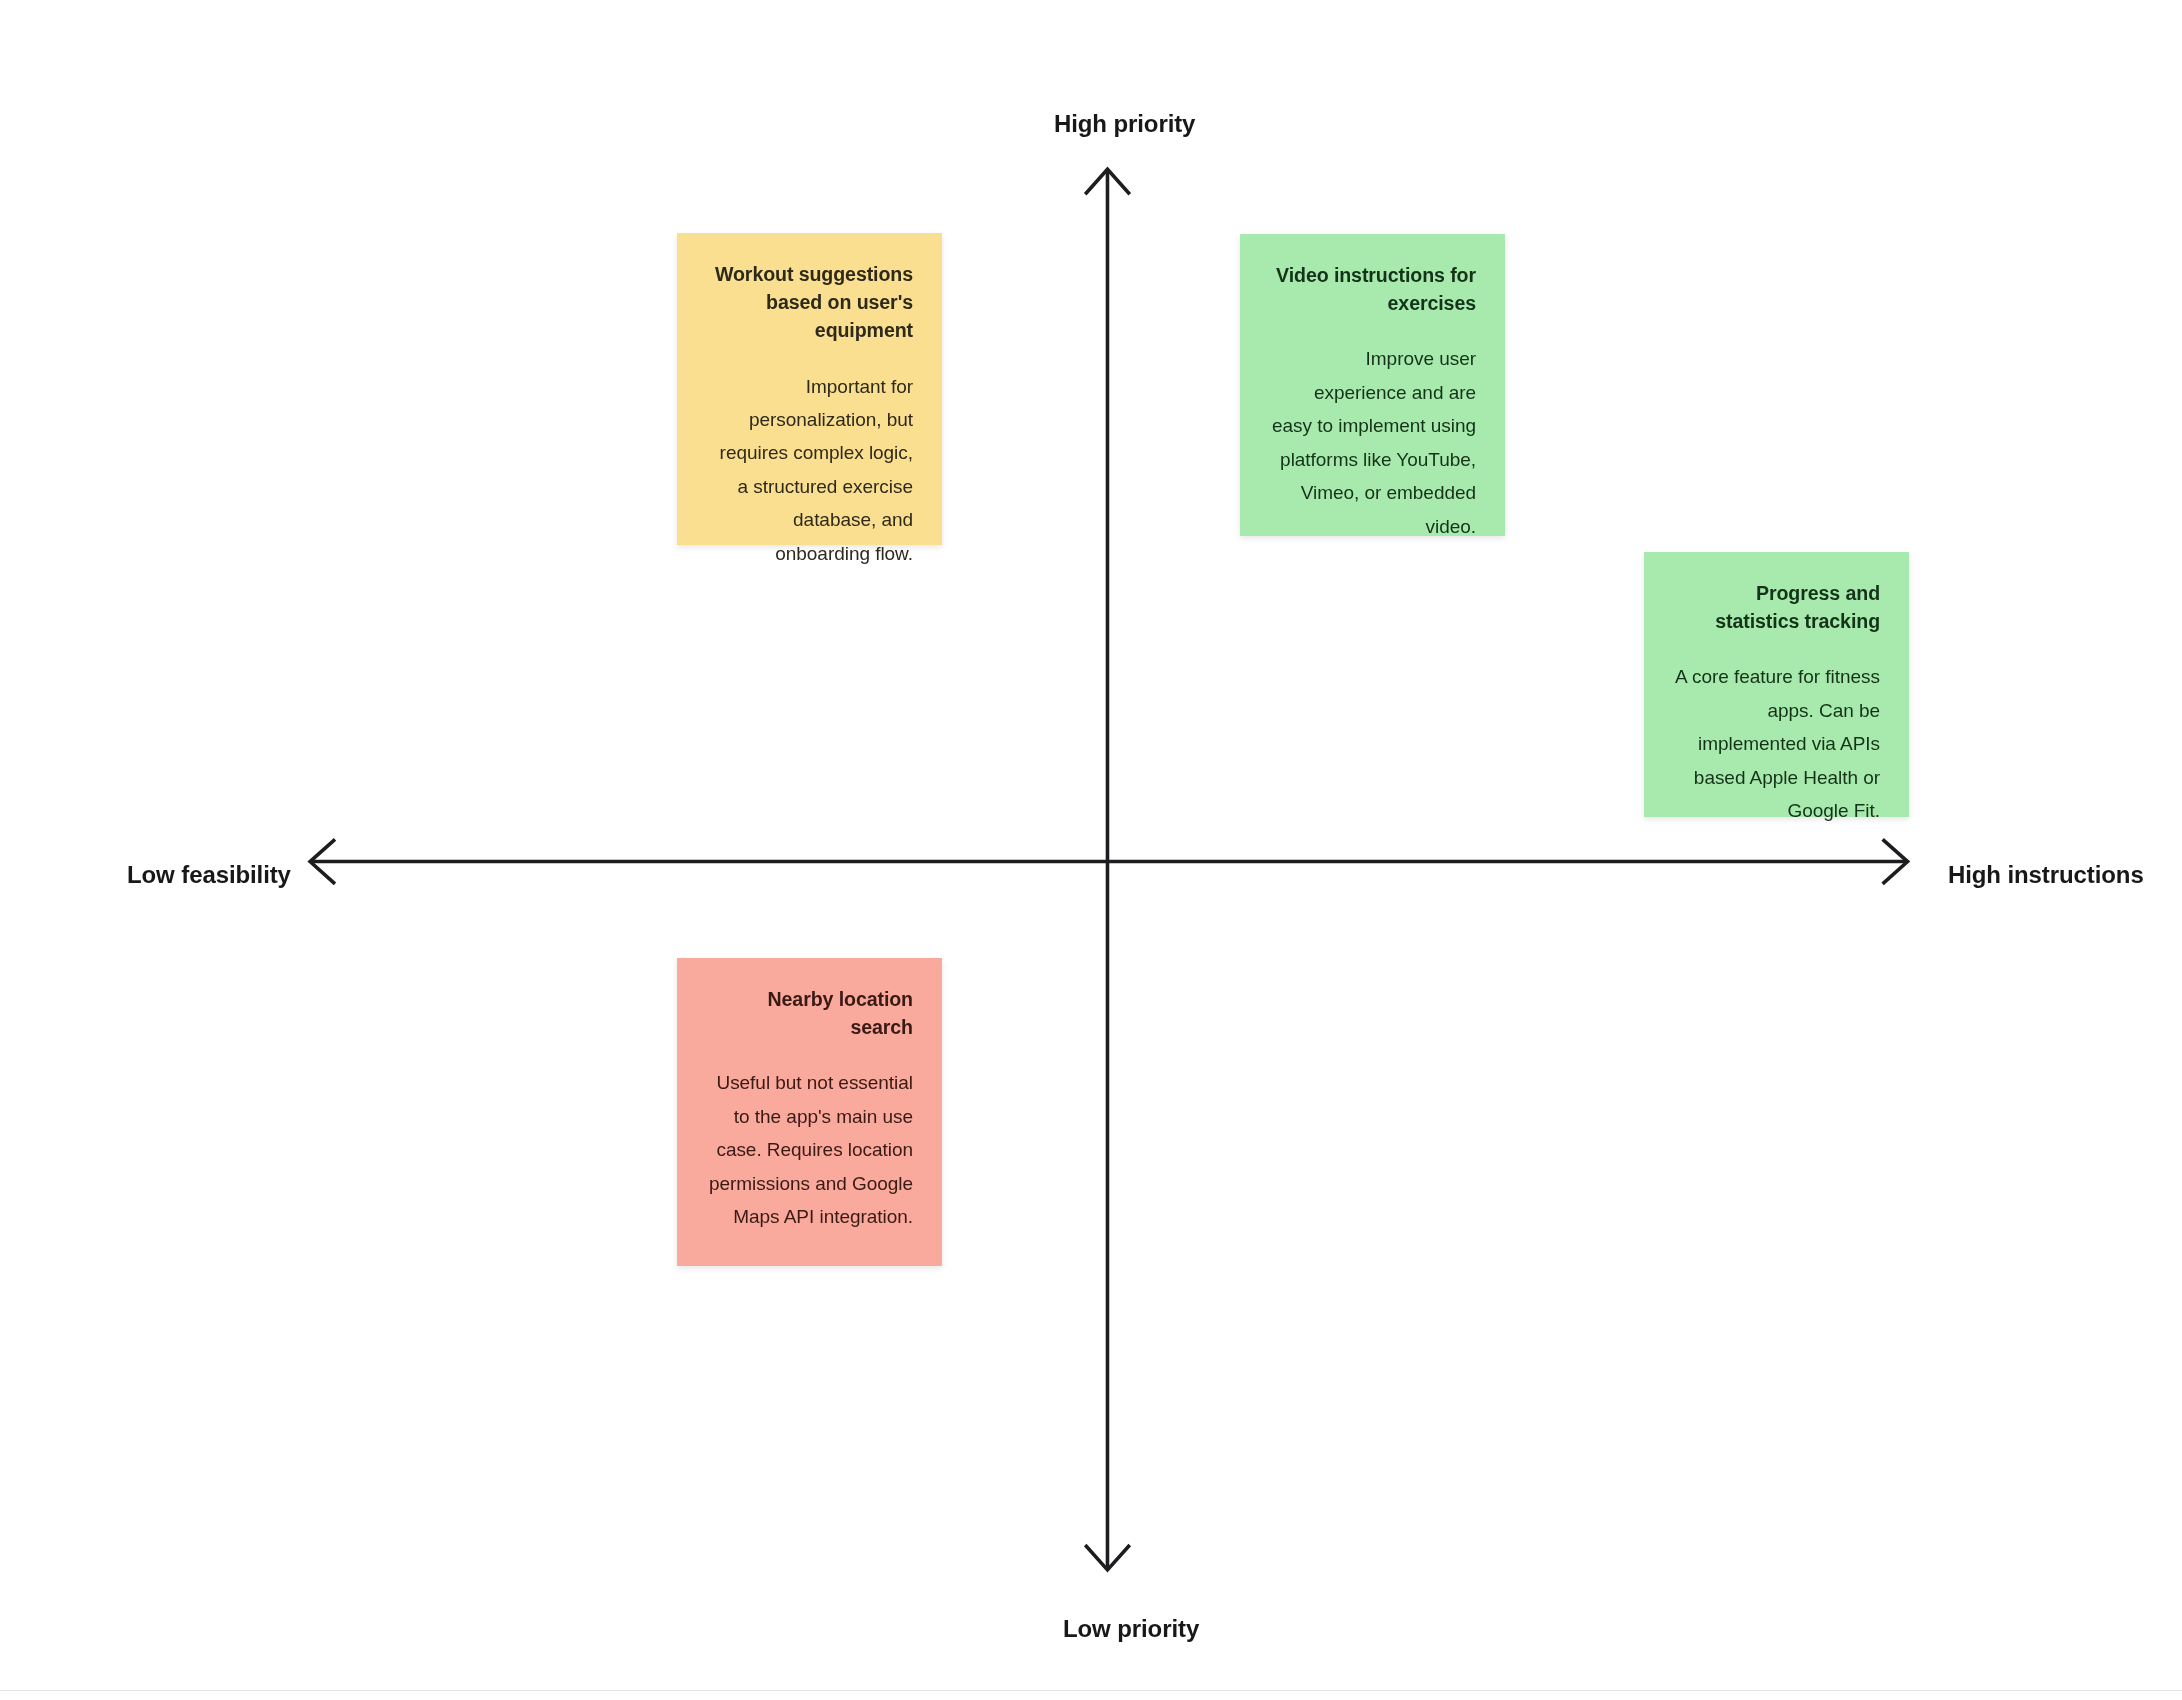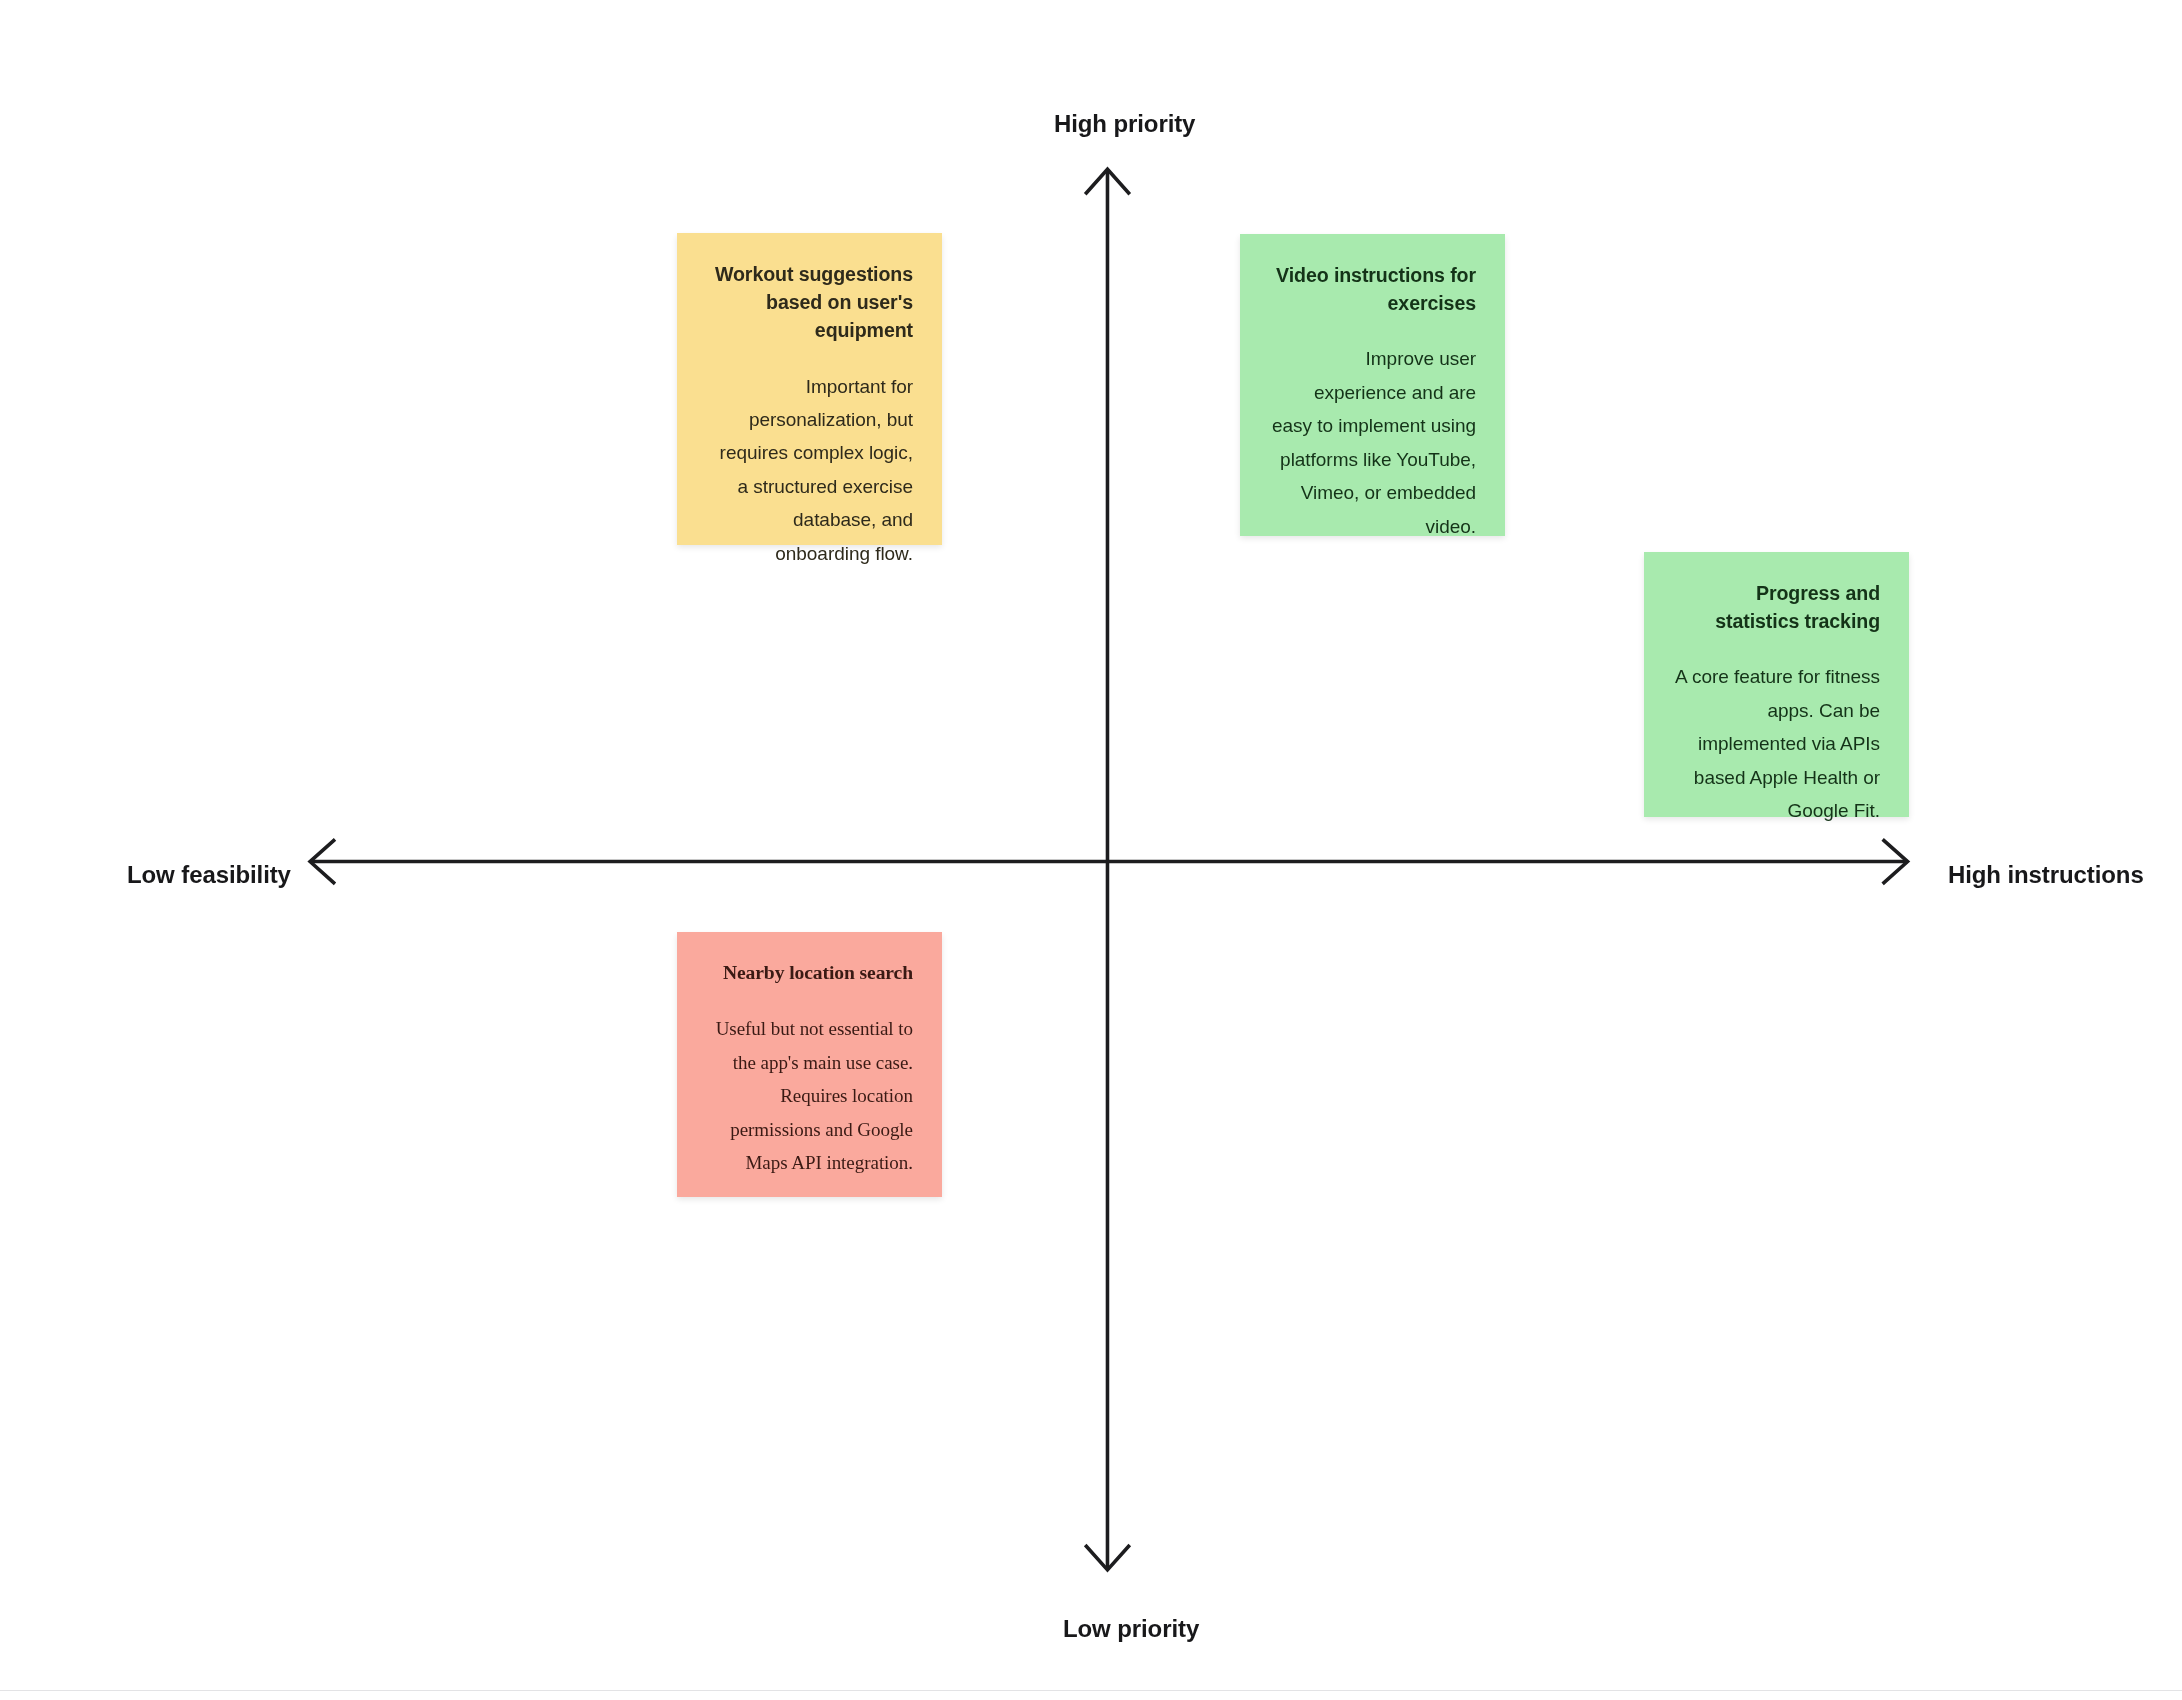--- a/index.html
+++ b/index.html
@@ -128,24 +128,23 @@
   }
   #note-progress-tracking {
     left: 1644px;
     top: 544px;
     width: 265px;
     height: 265px;
     margin-top: 8px;
   }
   #note-nearby-location {
     left: 677px;
-    top: 932px;
+    top: 958px;
     width: 265px;
-    height: 265px;
-    font-family: Liberation Serif, serif;
+    height: 308px;
   }
 </style>
 </head>
 <body>
 
 <div id="canvas">
 
   <svg id="axes-svg" viewBox="0 0 2449 1908" xmlns="http://www.w3.org/2000/svg">
 
     <line x1="1243" y1="190" x2="1243" y2="1762" stroke="#1d1d1f" stroke-width="4"></line>

